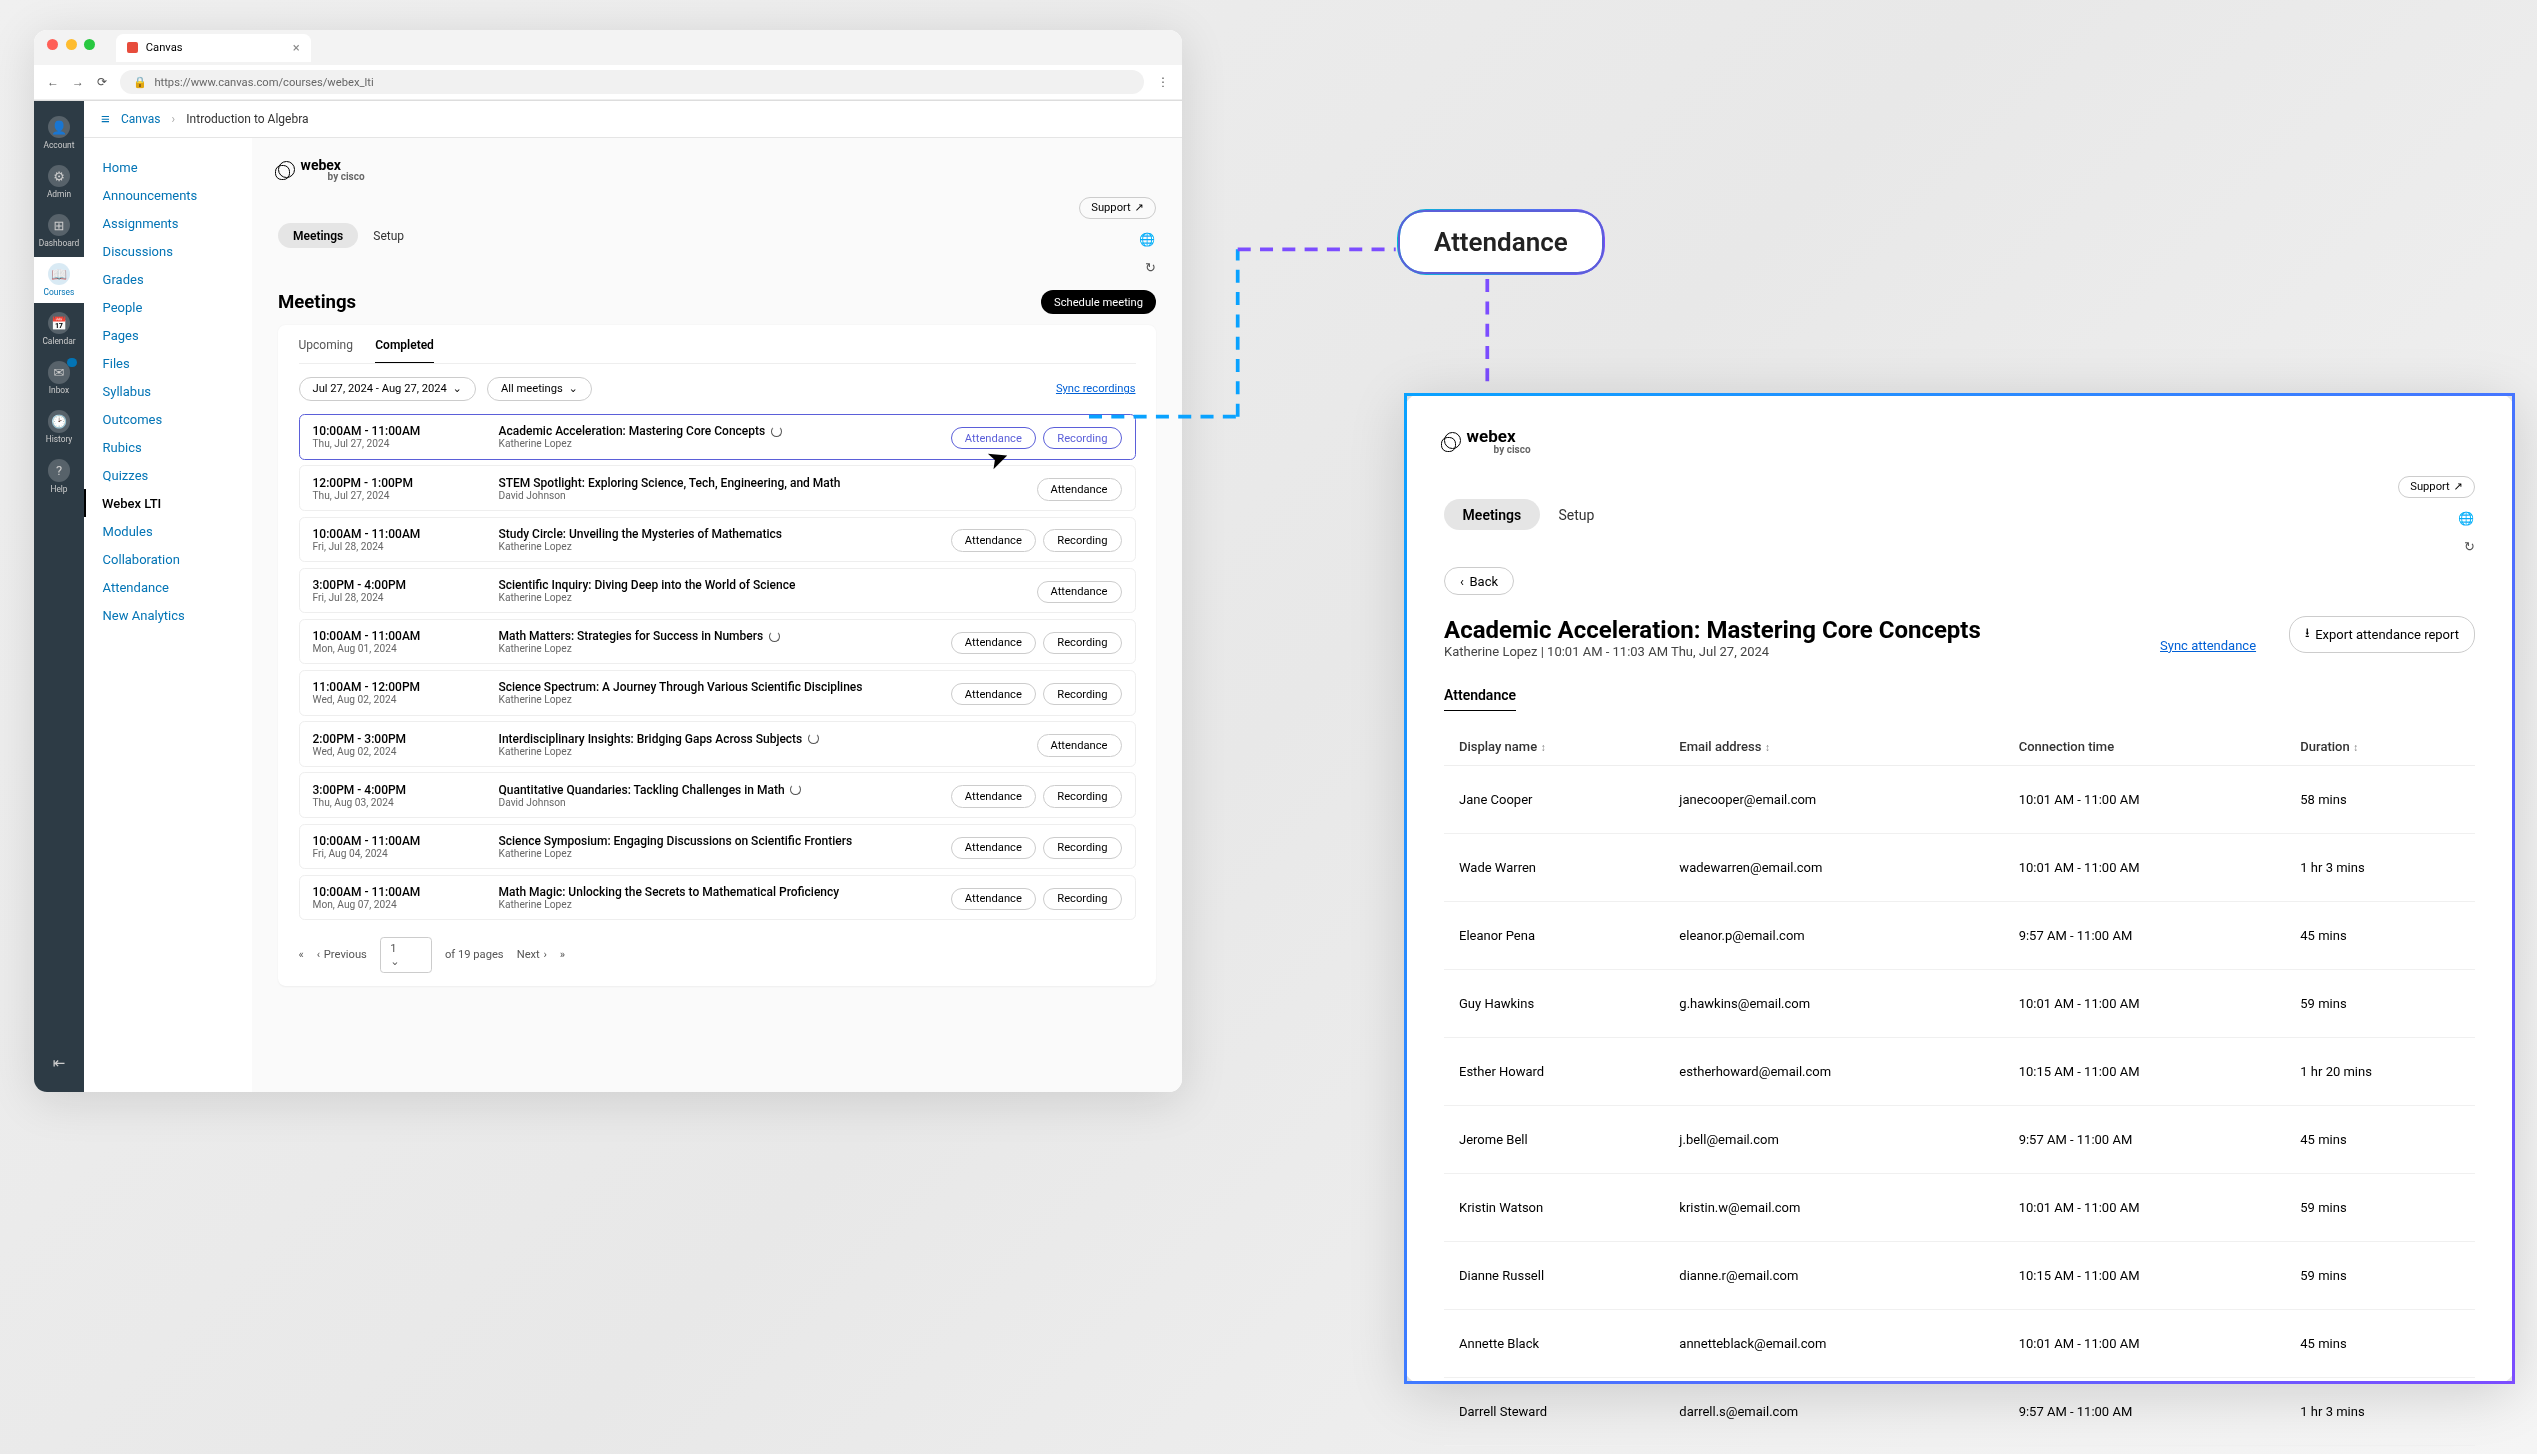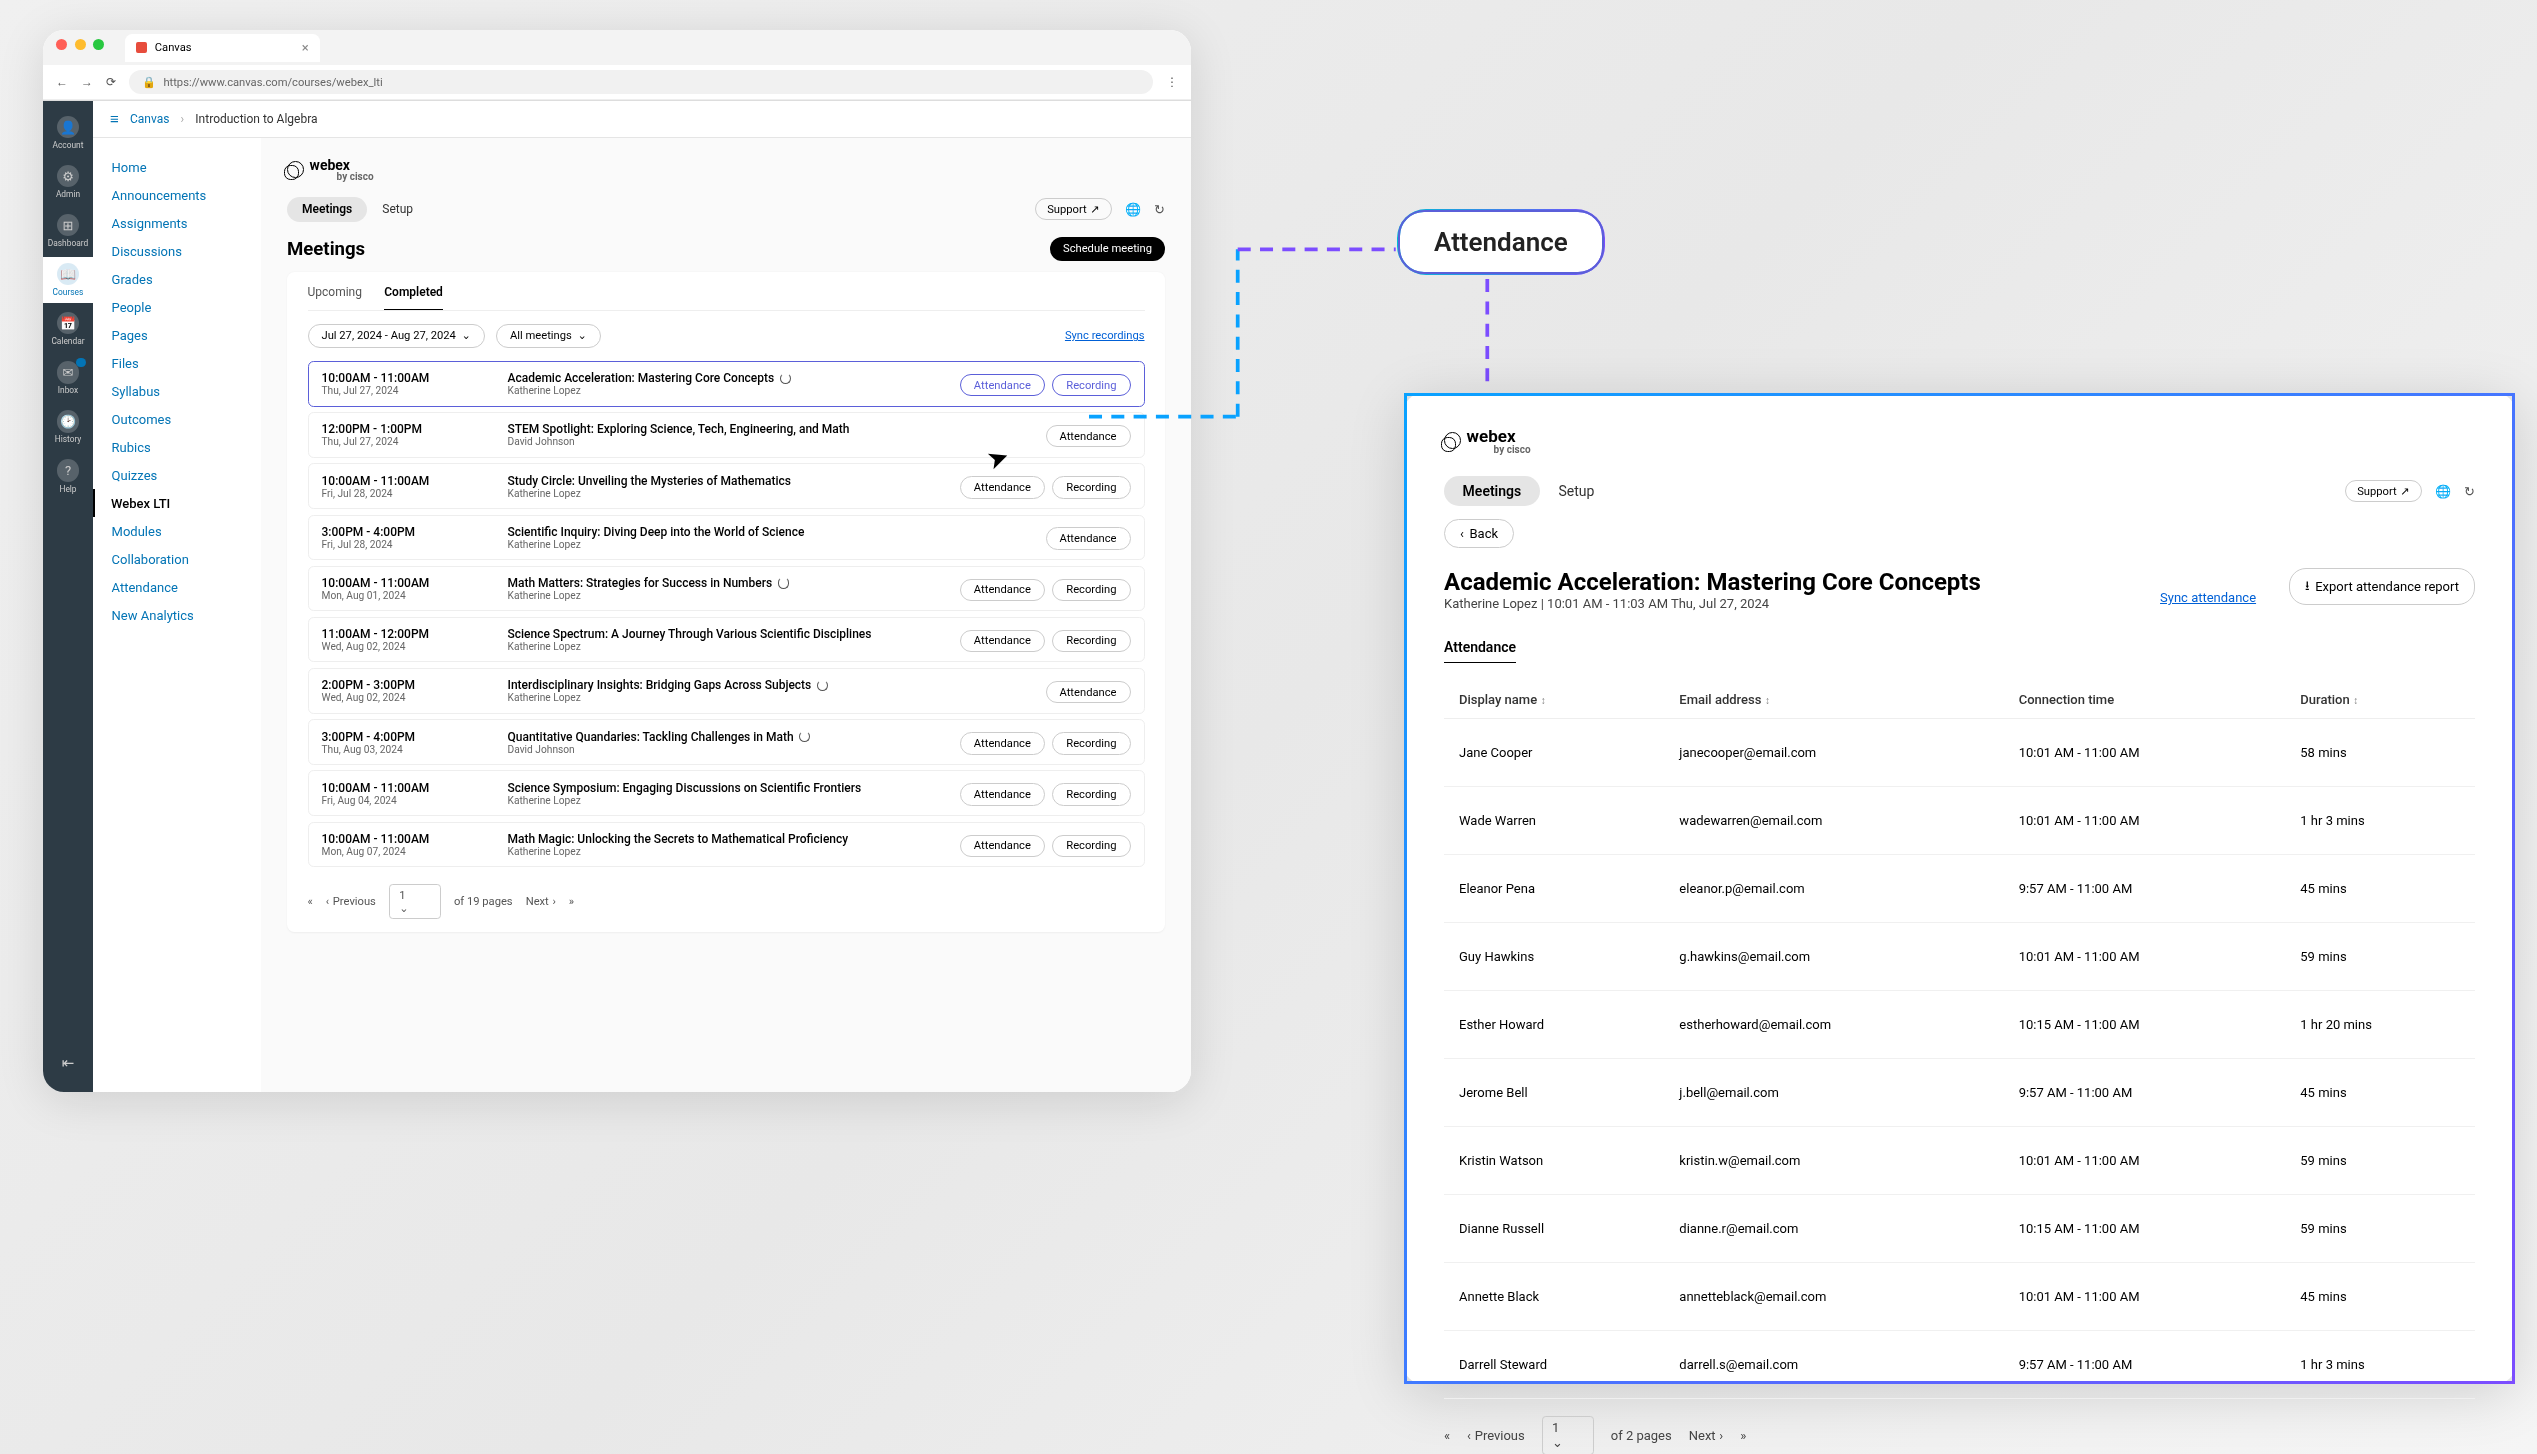--- a/index.html
+++ b/index.html
@@ -1,19 +1,19 @@
 <!DOCTYPE html>
 <html style="font-size:15px"><head>
 <meta charset="utf-8">
 <style>
 * { box-sizing: border-box; margin: 0; padding: 0; font-family: -apple-system, BlinkMacSystemFont, "Segoe UI", Roboto, Helvetica, Arial, sans-serif; }
 body { background: linear-gradient(135deg, #f0f0f0 0%, #e8e8e8 50%, #f5f5f5 100%); width: 2538px; height: 1454px; position: relative; overflow: hidden; }
 
 
-.browser-window { position: absolute; left: 43px; top: 30px; width: 1148px; height: 1062px; background: #fff; border-radius: 21px; box-shadow: 0 7.4px 47px rgba(0,0,0,0.12); overflow: hidden; }
+.browser-window { position: absolute; left: 34px; top: 30px; width: 1148px; height: 1062px; background: #fff; border-radius: 13px; box-shadow: 0 7.4px 47px rgba(0,0,0,0.12); overflow: hidden; }
 .browser-chrome { height: 71px; background: #f3f3f3; border-bottom: 0.9px solid #ddd; }
 .traffic-lights { position: absolute; top: 9.3px; left: 13px; display: flex; gap: 7.4px; }
 .traffic-lights span { width: 11.2px; height: 11.2px; border-radius: 5.6px; display: inline-block; }
 .tl-red { background: #ff5f57; } .tl-yellow { background: #febc2e; } .tl-green { background: #28c840; }
 .browser-tab { position: absolute; top: 3.7px; left: 82px; height: 28px; width: 195px; background: #fff; border-radius: 7.4px 7.4px 0 0; display: flex; align-items: center; padding: 0 11.2px; font-size: 11.2px; gap: 7.4px; }
 .browser-tab .fav { width: 11.2px; height: 11.2px; border-radius: 1.9px; background: #e74c3c; }
 .browser-tab .close { margin-left: auto; color: #888; font-size: 13px; }
 .addr-bar { position: absolute; top: 35px; left: 0; right: 0; height: 35px; background: #fff; display: flex; align-items: center; padding: 0 13px; gap: 13px; font-size: 12px; color: #555; border-bottom: 0.9px solid #eee; }
 .addr-url { flex: 1; background: #f1f1f1; height: 24px; border-radius: 12px; display: flex; align-items: center; padding: 0 13px; font-size: 11.2px; color: #666; }
 .addr-url .lock { margin-right: 7.4px; }
@@ -40,21 +40,21 @@
 .course-nav a.active { color: #000; border-left: 2.8px solid #000; font-weight: 500; padding-left:16px;}
 
 .main-area { flex: 1; padding: 18.6px 26px; background: #fafafa; overflow-y: auto; }
 .webex-logo { font-weight: 700; font-size: 14px; display:flex; align-items:center; gap:5.6px;}
 .webex-logo .wico{width:17px;height:17px;border-radius:8.4px;border:1.9px solid #000;position:relative;}
 .webex-logo .wico::after{content:'';position:absolute;left:-3.7px;top:3.7px;width:13px;height:13px;border:1.9px solid #000;border-radius:6.5px;}
 .webex-logo .sub{font-size:10px;font-weight:700;display:block;color:#666;margin-top:-1.9px;margin-left:27px;}
 .tabs-row { display: flex; align-items: center; gap: 15px; margin: 15px 0; }
 .pill-tab { background: #e5e5e5; padding: 5.6px 15px; border-radius: 13px; font-size: 12px; font-weight:600; }
 .plain-tab { font-size: 12px; color: #333; cursor: pointer; }
-.support-row { display: flex; align-items: center; gap: 13px; margin-left: auto; }
+.support-row { display: flex; align-items: flex-end; gap: 13px; margin-left: auto; flex-direction: column; }
 .support-pill { border: 0.9px solid #ccc; border-radius: 13px; padding: 3.7px 11.2px; font-size: 11.2px; display:flex; align-items:center; gap:3.7px;}
 .ico-sm { font-size: 13px; color: #555; cursor: pointer; }
 
 .meetings-head { display: flex; align-items: center; margin-bottom: 11.2px; }
 .meetings-head h2 { font-size: 18.6px; font-weight: 700; }
 .schedule-btn { margin-left: auto; background: #000; color: #fff; font-size: 11.2px; padding: 5.6px 13px; border-radius: 13px; border: none; }
 
 .card { background: #fff; border-radius: 7.4px; padding: 0 20.5px 13px; box-shadow: 0 0.9px 1.9px rgba(0,0,0,0.05); }
 .sub-tabs { display: flex; gap: 22.3px; padding: 13px 0 0; border-bottom: 0.9px solid #eee; font-size: 12px; }
 .sub-tab { padding-bottom: 9.3px; cursor: pointer; color: #555; }

